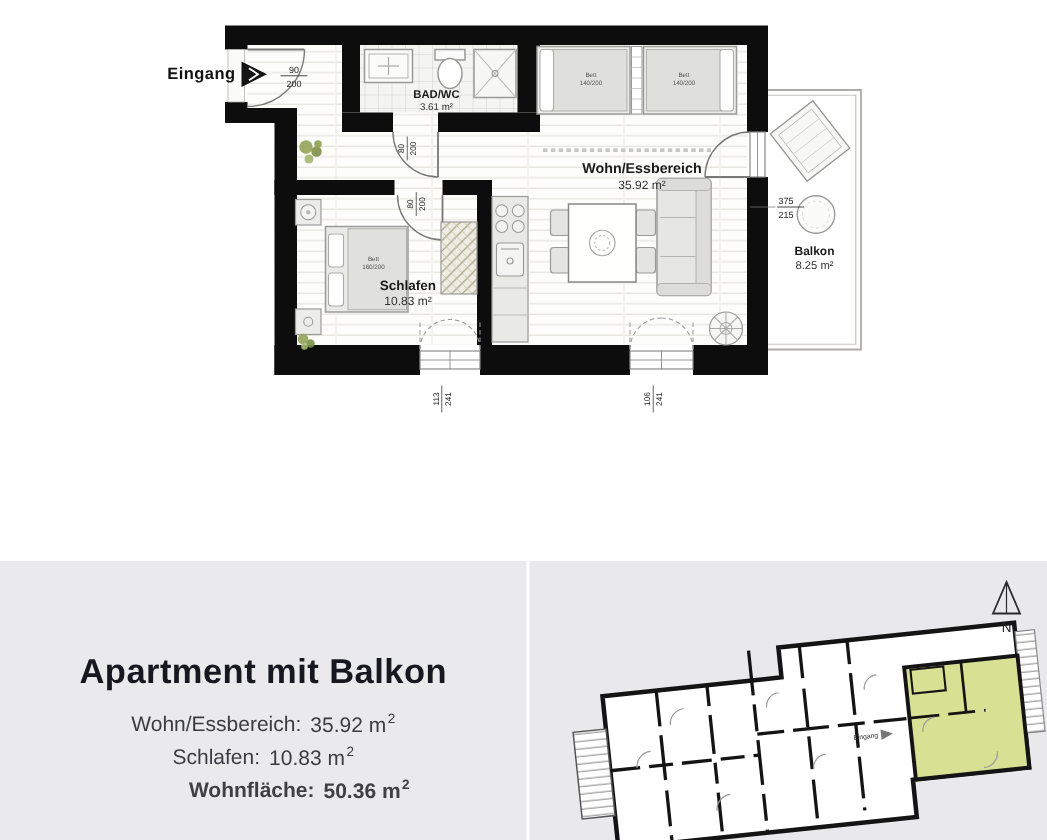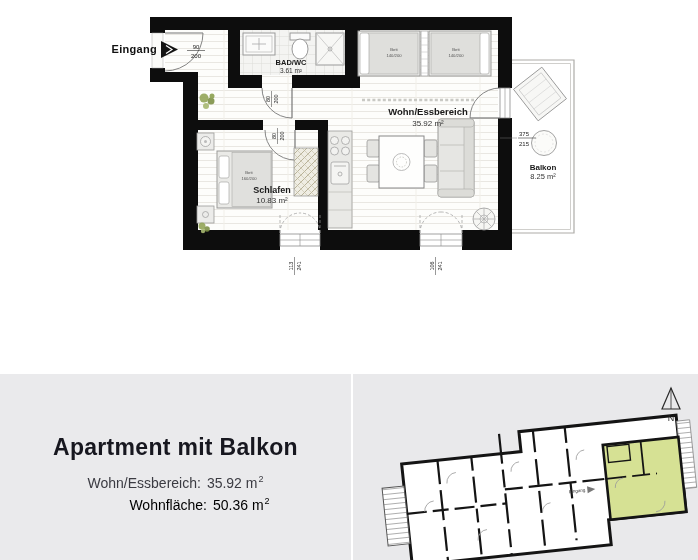--- a/index.html
+++ b/index.html
@@ -10,21 +10,21 @@
   .top-section{position:absolute;left:0;top:0;width:698px;height:372px;background:#fff;}
   .bottom-section{position:absolute;left:0;top:372px;width:698px;height:188px;background:#fff;}
   .info-panel{position:absolute;left:0;top:2px;width:351px;height:186px;background:#eaeaec;}
   .overview-panel{position:absolute;left:353px;top:2px;width:345px;height:186px;background:#e9e9eb;}
   .info-inner{margin-top:60px;text-align:center;}
   .apt-title{font-size:23px;font-weight:700;color:#17171f;letter-spacing:.3px;line-height:26px;}
   .rows{margin-top:10px;}
   .info-row{font-size:14px;line-height:18.5px;color:#3b3b42;}
   .info-row .val{margin-left:6px;}
   .info-row sup{font-size:9px;margin-left:1px;}
-  .info-row.bold{font-weight:400;color:#000000;margin-left:48px;}
+  .info-row.bold{font-weight:700;color:#404040;margin-left:48px;}
   svg text{font-family:"Liberation Sans",sans-serif;}
 </style>
 </head>
 <body>
 
 <div class="top-section">
 <svg width="698" height="372" viewBox="0 0 698 372">
   <defs>
     <pattern id="wood" width="64" height="7" patternUnits="userSpaceOnUse">
       <rect width="64" height="7" fill="#fdfdfb"></rect>
@@ -277,20 +277,23 @@
 </svg>
 </div>
 
 <div class="bottom-section">
   <div class="info-panel">
     <div class="info-inner">
       <div class="apt-title">Apartment mit Balkon</div>
       <div class="rows">
         <div class="info-row">
           <span class="lbl">Wohn/Essbereich:</span><span class="val">35.92 m</span><sup>2</sup>
+        </div>
+        <div class="info-row">
+          <span class="lbl">Schlafen:</span><span class="val">10.83 m</span><sup>2</sup>
         </div>
         <div class="info-row bold">
           <span class="lbl">Wohnfläche:</span><span class="val">50.36 m</span><sup>2</sup>
         </div>
         <div class="info-row">
           
         </div>
       </div>
     </div>
   </div>

